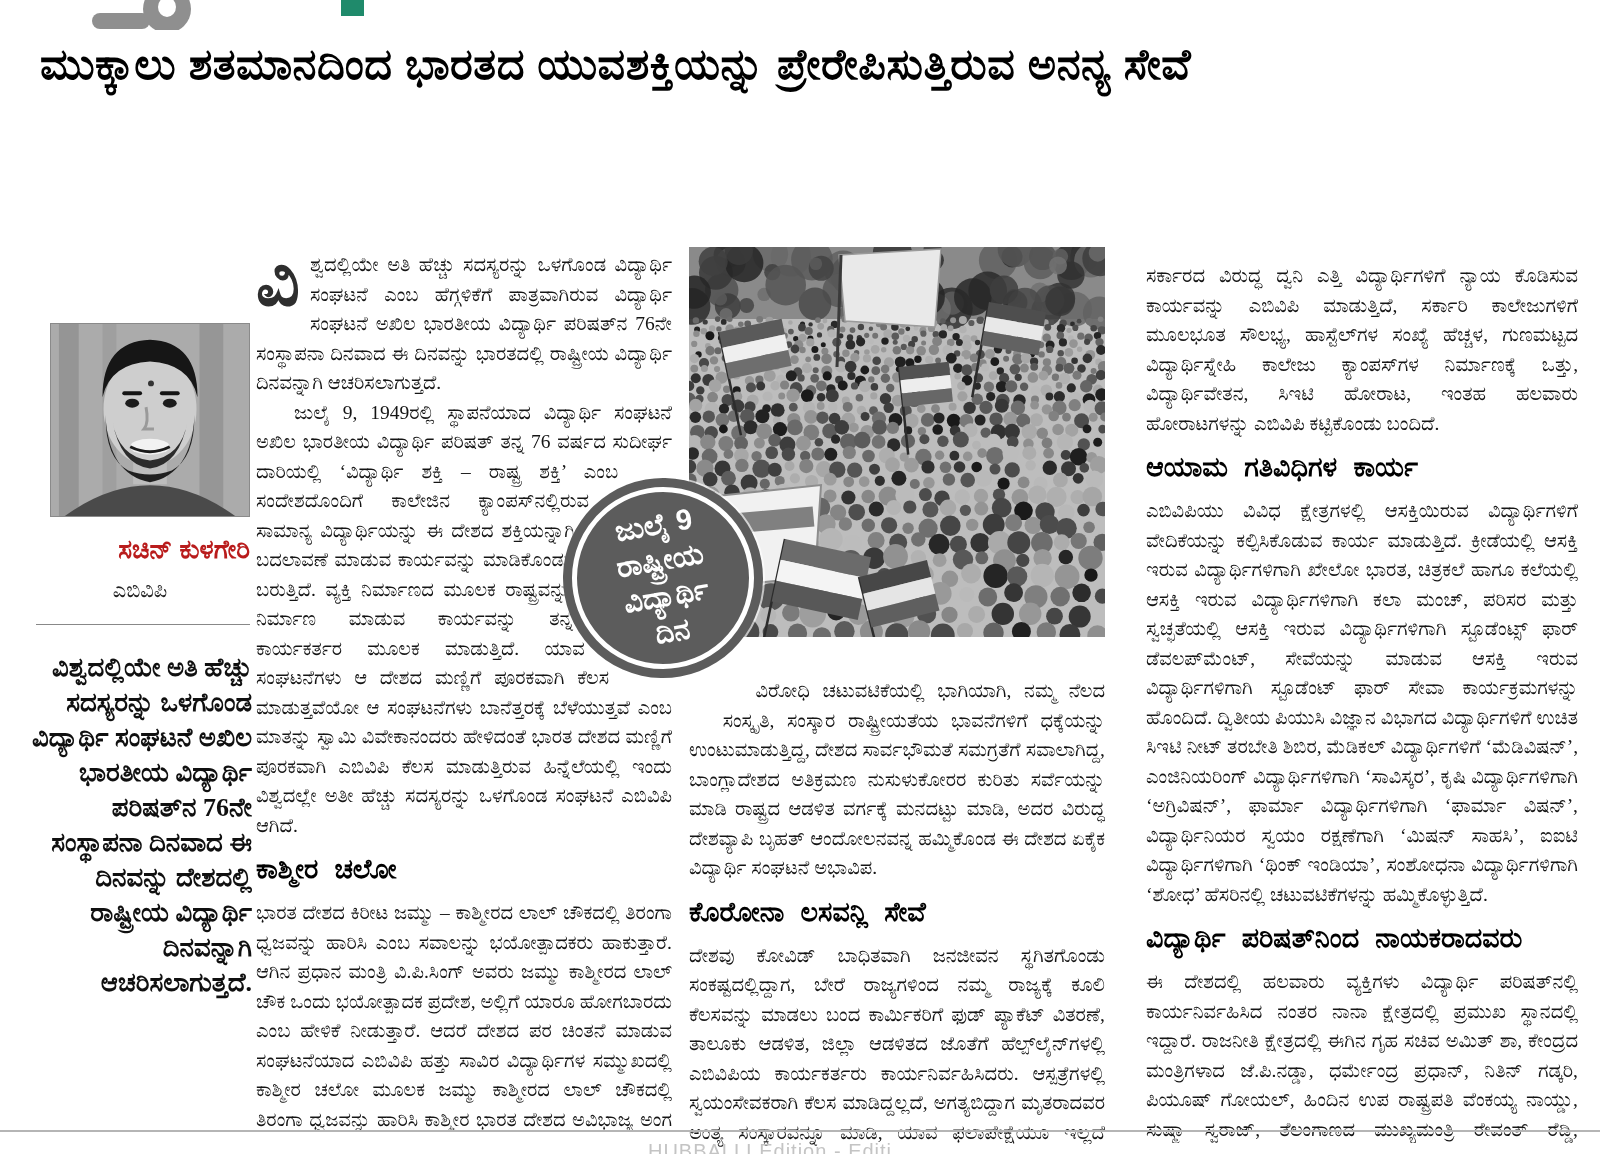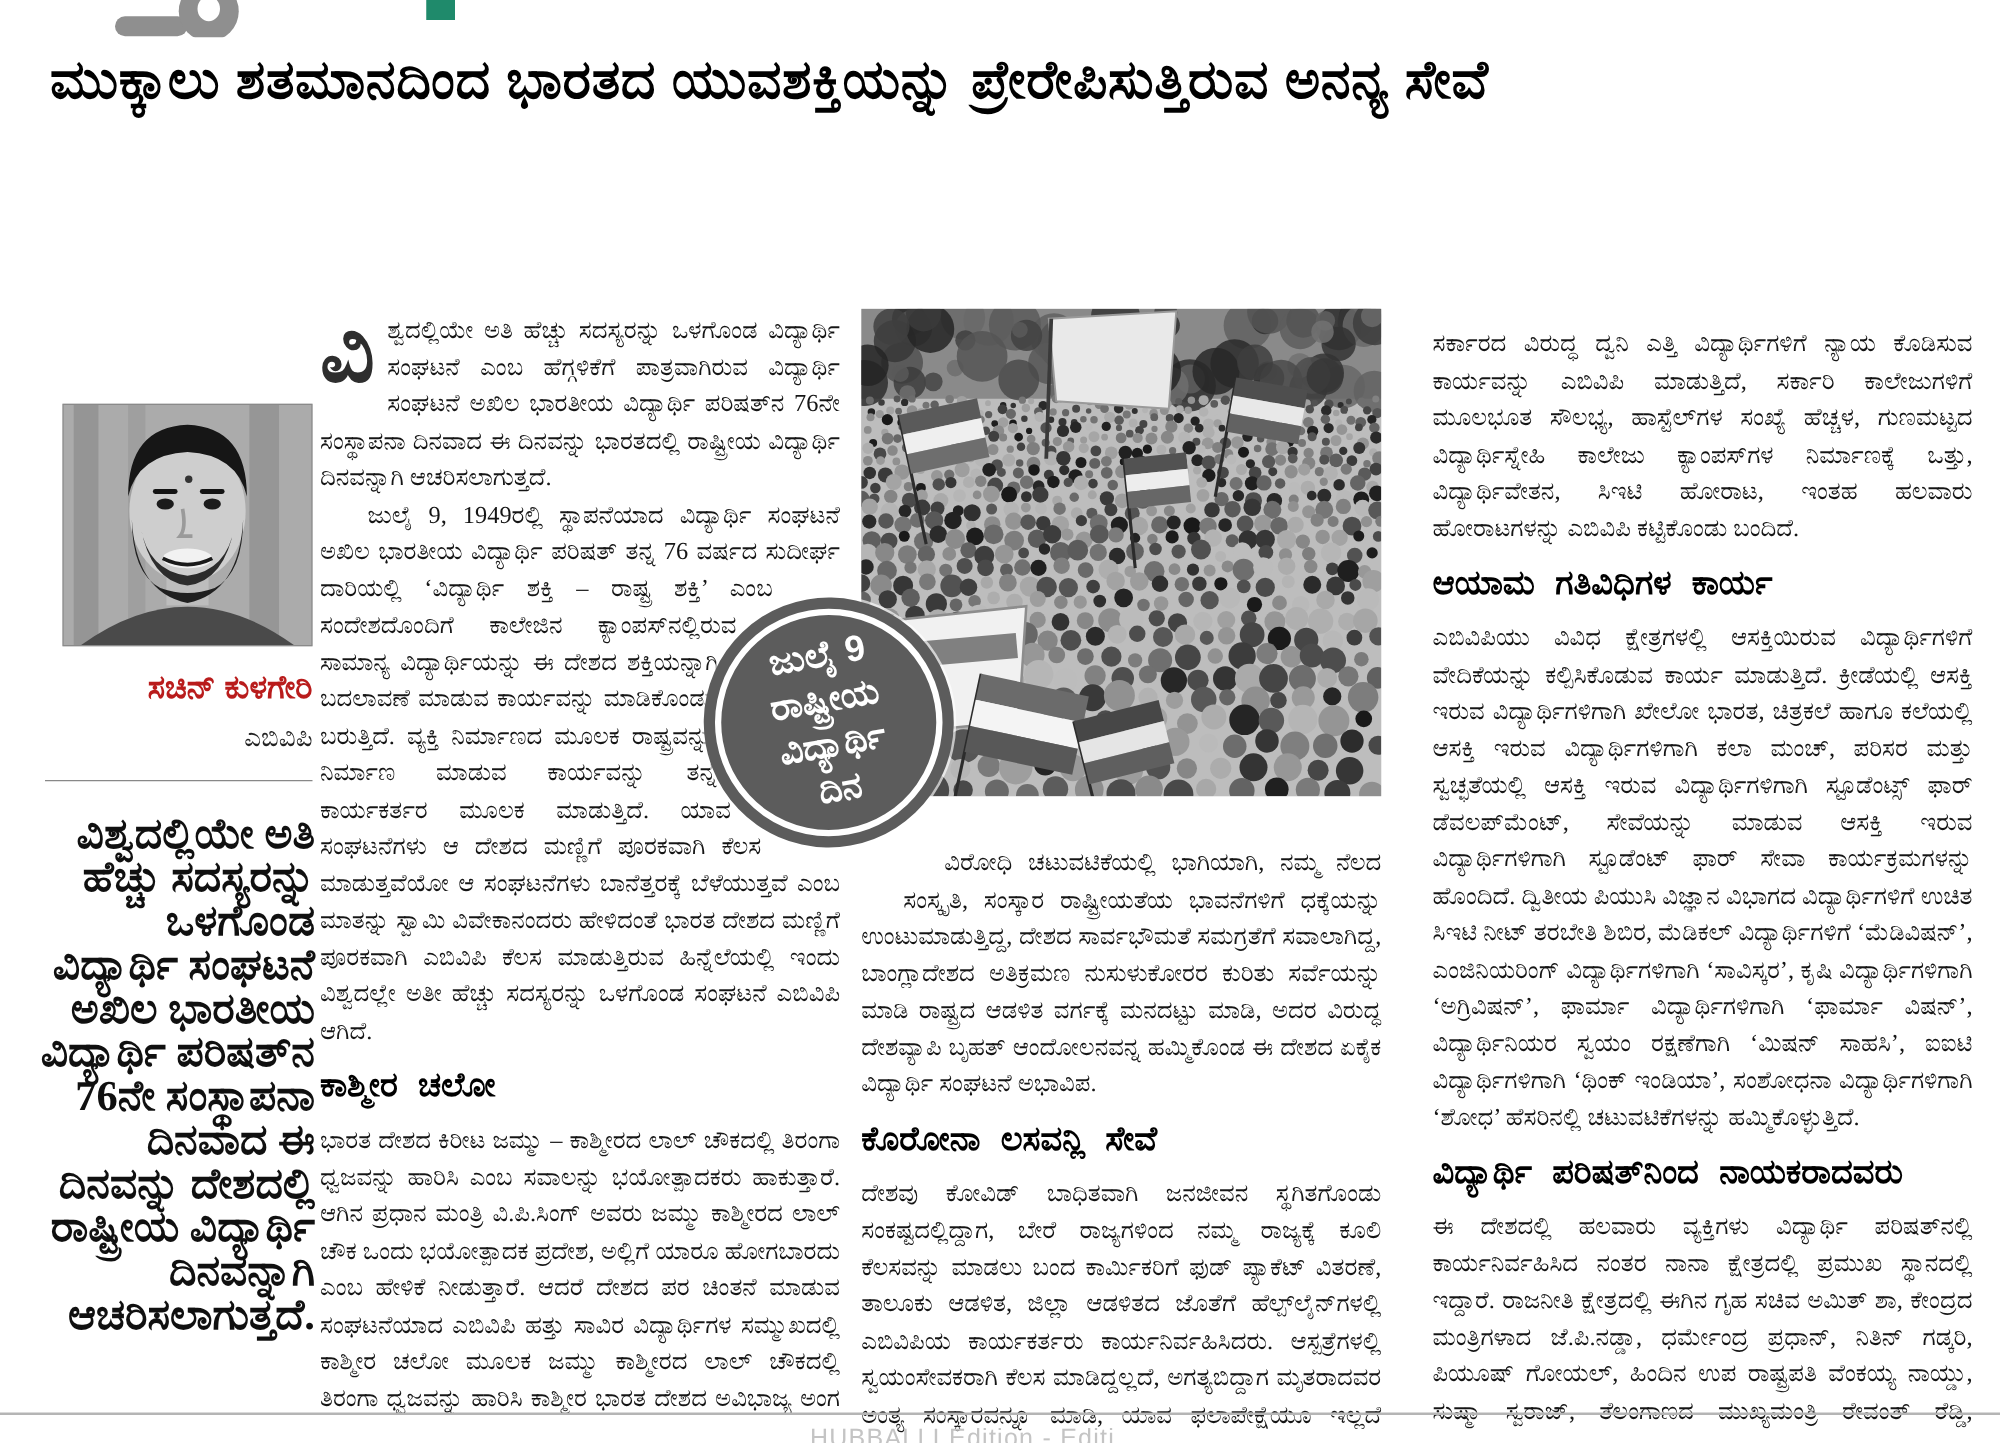--- a/index.html
+++ b/index.html
@@ -16,25 +16,25 @@
   .headline { position:absolute; left:36px; top:100px; width:1526px;
               font-size:96px; font-weight:900; color:#000; line-height:1.25;
               letter-spacing:1px; font-family:"DejaVu Sans","Liberation Sans",sans-serif; }
 
   .portrait { position:absolute; left:50px; top:323px; width:200px; height:194px;
               border:1px solid #8a8a8a; background:#b5b5b5; }
   .portrait svg { display:block; width:100%; height:100%; }
   .caption-name { position:absolute; left:30px; top:534px; width:220px; text-align:right;
                   font-size:26px; font-weight:700; color:#b91c1c;
                   font-family:"Liberation Sans","DejaVu Sans",sans-serif; }
-  .caption-org  { position:absolute; left:30px; top:578px; width:220px; text-align:right;
+  .caption-org  { position:absolute; left:30px; top:578px; width:220px; text-align:center;
                   font-size:21px; color:#222; }
   .side-rule { position:absolute; left:36px; top:624px; width:214px; height:0; border-top:1.5px solid #888; }
   .pull-quote { position:absolute; left:26px; top:650px; width:226px; text-align:right;
-                font-size:34px; line-height:35px; font-weight:600; color:#101010; }
+                font-size:26px; line-height:35px; font-weight:600; color:#101010; }
 
   .col { position:absolute; text-align:justify; font-size:19.5px; line-height:29.5px; color:#151515; }
   .col1 { left:256px; top:250px; width:416px; height:882px; overflow:hidden; }
   .col2 { left:689px; top:676px; width:416px; height:484px; overflow:hidden; }
   .col3 { left:1126px; top:261px; width:432px; height:882px; overflow:hidden;margin-left:20px; }
   .col p.ind { text-indent:38px; }
   .col h3 { font-size:27px; line-height:34px; font-weight:800; color:#000; text-align:left;
             margin:14px 0 10px 0; font-family:Liberation Mono, monospace; }
   .dropcap { float:left; font-size:68px; line-height:56px; font-weight:700;
              padding:4px 10px 0 0; color:#2e2e2e; }

